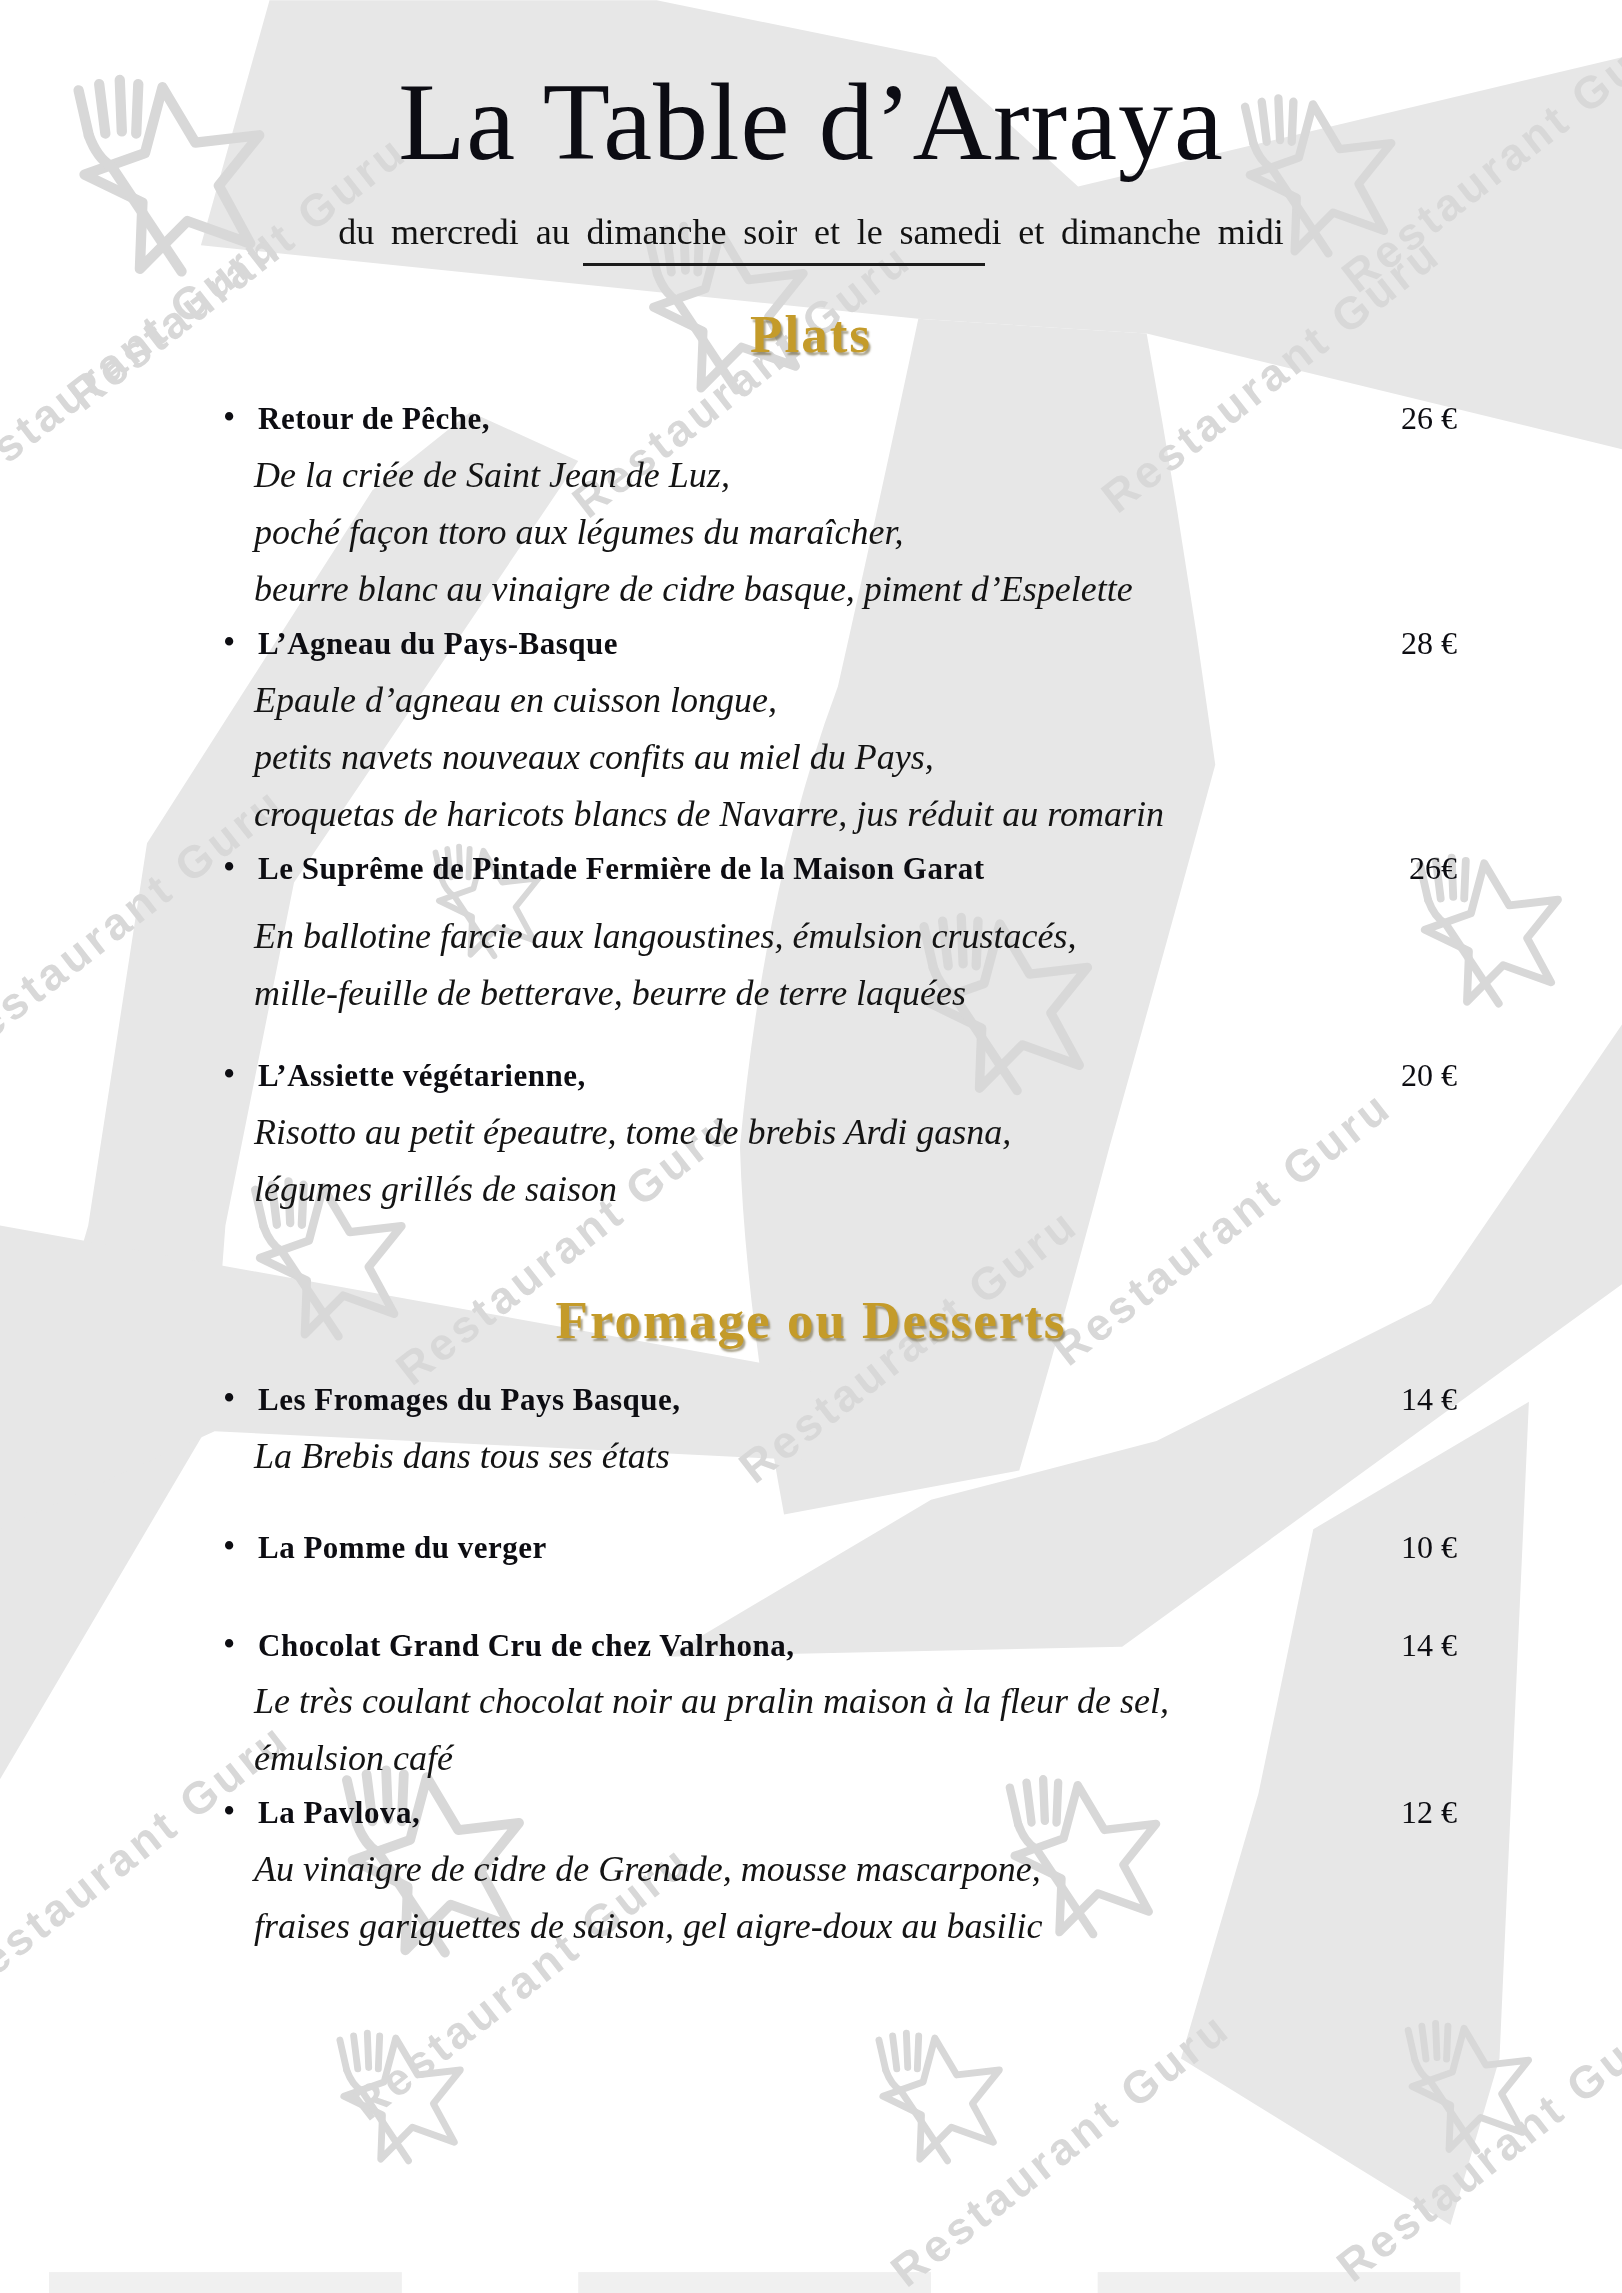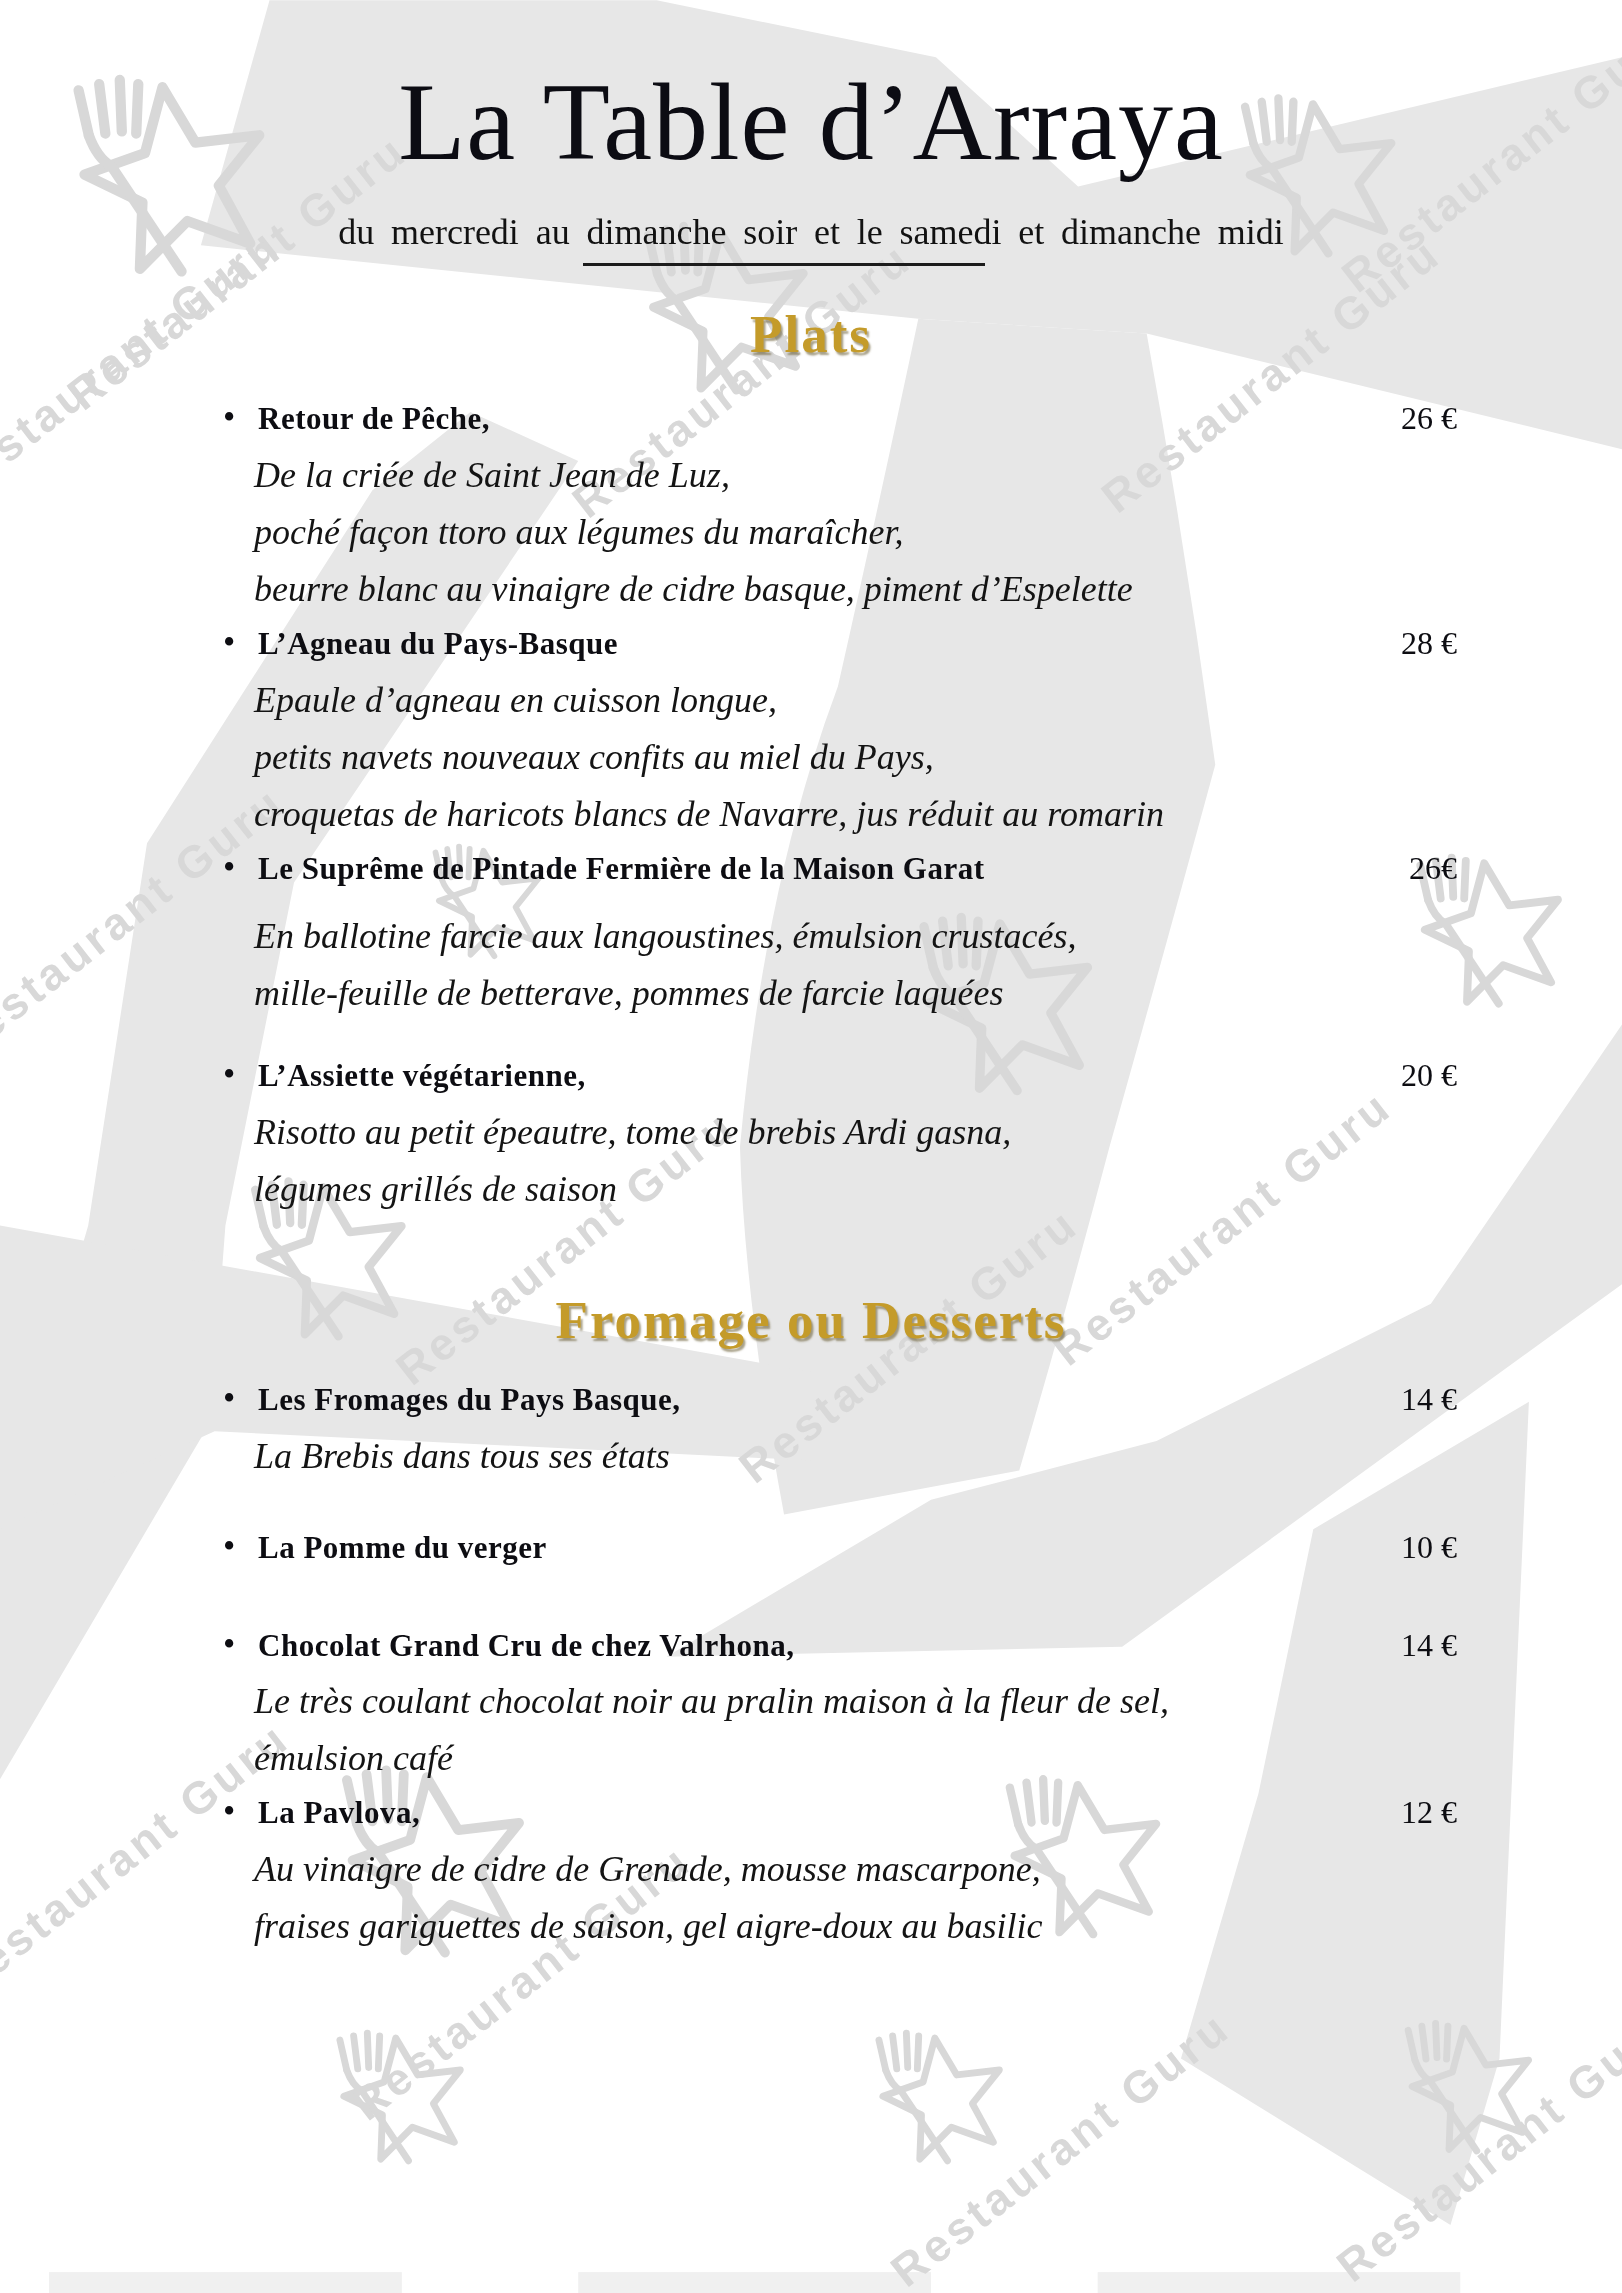--- a/index.html
+++ b/index.html
@@ -175,21 +175,21 @@
         </div>
 
         <div class="item">
           <div class="item-row">
             <span class="bullet">•</span>
             <span class="item-name">Le Suprême de Pintade Fermière de la Maison Garat</span>
             <span class="item-price">26€</span>
           </div>
           <div class="item-desc gap">
             <div>En ballotine farcie aux langoustines, émulsion crustacés,</div>
-            <div>mille-feuille de betterave, pommes de farcie laquées</div>
+            <div>mille-feuille de betterave, beurre de terre laquées</div>
           </div>
         </div>
 
         <div class="item">
           <div class="item-row">
             <span class="bullet">•</span>
             <span class="item-name">L’Assiette végétarienne,</span>
             <span class="item-price">20 €</span>
           </div>
           <div class="item-desc">

